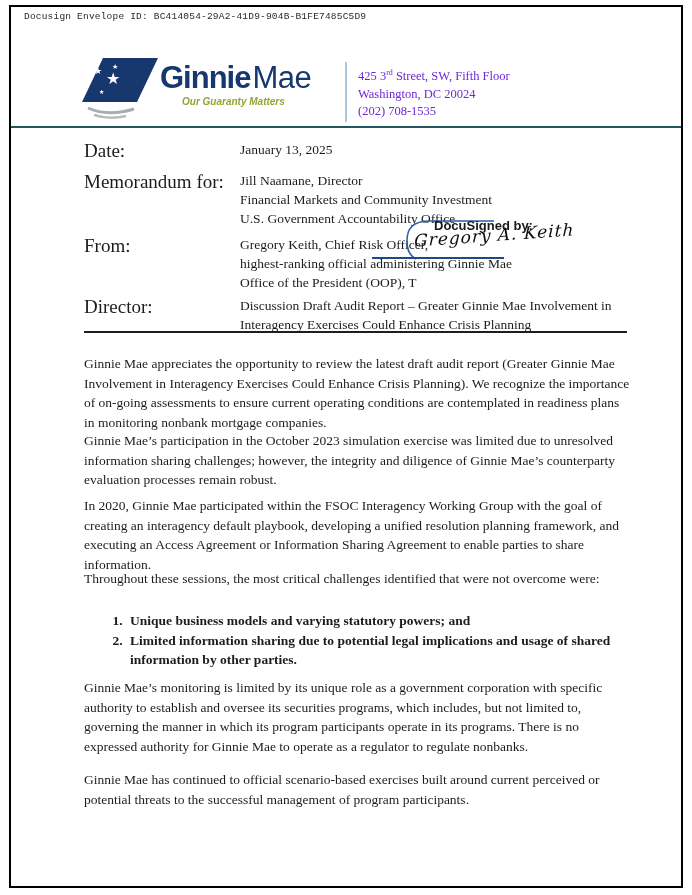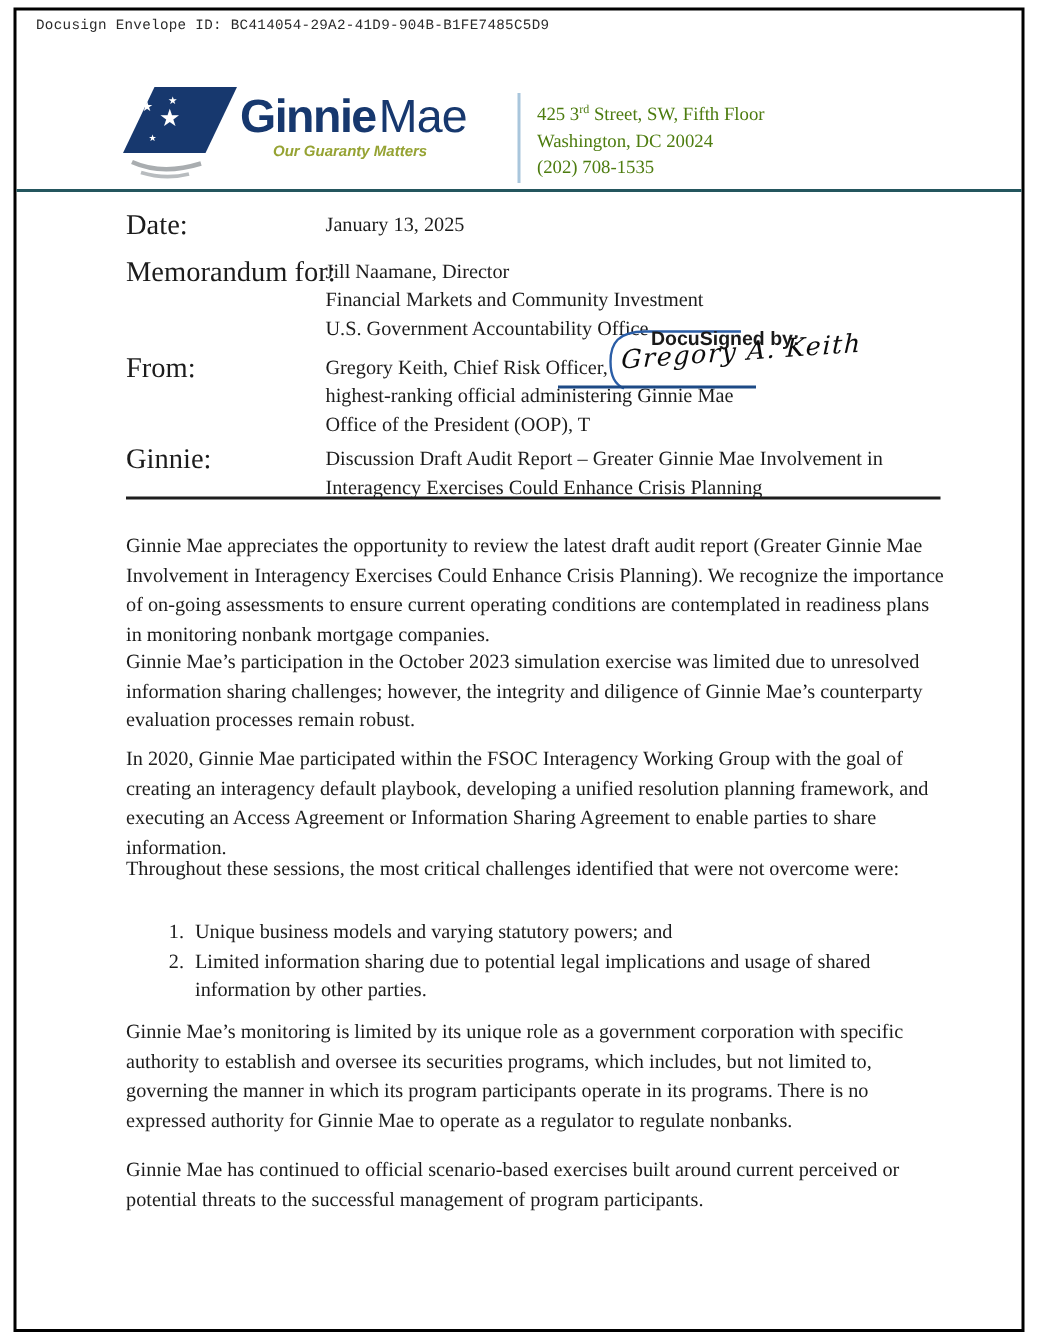--- a/index.html
+++ b/index.html
@@ -22,43 +22,43 @@
   .logo{position:absolute;left:82px;top:56px;width:230px;height:64px;}
   .logo-flag{position:absolute;left:0;top:2px;}
   .brand{position:absolute;left:78px;top:6px;white-space:nowrap;
     font-family:"Liberation Sans", sans-serif;color:#17386e;font-size:31px;line-height:31px;}
   .brand .bold{font-weight:bold;letter-spacing:-1px;}
   .brand .light{font-weight:normal;letter-spacing:-.5px;margin-left:2px;}
   .tagline{position:absolute;left:100px;top:40px;white-space:nowrap;
     font-family:"Liberation Sans", sans-serif;font-style:italic;font-weight:bold;
     font-size:10px;color:#96a333;}
   .addr-divider{position:absolute;left:345px;top:62px;width:2px;height:60px;background:#a9c6dc;}
-  .address{position:absolute;left:358px;top:64px;font-size:12.5px;line-height:17.5px;color:#4d7c0f;}
+  .address{position:absolute;left:358px;top:64px;font-size:12.5px;line-height:17.5px;color:#6d28d9;}
   .address sup{font-size:8px;}
   .header-rule{position:absolute;left:11px;top:126px;width:670px;height:2px;background:#24565e;}
 
   
   .flabel{position:absolute;left:84px;font-size:19px;}
-  .fvalue{position:absolute;left:217px;font-size:13.5px;line-height:19px;}
+  .fvalue{position:absolute;left:240px;font-size:13.5px;line-height:19px;}
   .subject-rule{position:absolute;left:84px;top:331px;width:543px;height:1.5px;background:#1e1e1e;}
 
   
   .stamp{position:absolute;left:396px;top:217px;width:160px;height:50px;}
   .stamp-bracket{position:absolute;left:0;top:0;}
   .stamp-label{position:absolute;left:38px;top:1px;
     font-family:"Liberation Sans", sans-serif;font-size:13px;font-weight:bold;color:#1a1a1a;
     white-space:nowrap;}
   .sig-script{position:absolute;left:18px;top:8px;white-space:nowrap;
     font-family:"DejaVu Serif", serif;font-style:italic;font-size:17px;color:#0d0d0d;
     transform:rotate(-4deg) skewX(-6deg);letter-spacing:1px;}
   .sig-underline{position:absolute;left:372px;top:257px;width:132px;height:1.5px;background:#1d4a86;}
 
   
   .para{position:absolute;left:84px;width:546px;font-size:13.5px;line-height:19.5px;text-align:left;}
-  ol.challenges{margin:0;padding-left:42px;}
+  ol.challenges{margin:0;padding-left:42px;font-weight:bold;}
   ol.challenges li{line-height:19.5px;padding-left:4px;}
 </style>
 </head>
 <body>
 
 <div class="frame"></div>
 
 <div class="envelope-id">Docusign Envelope ID: BC414054-29A2-41D9-904B-B1FE7485C5D9</div>
 
 <div class="logo">
@@ -103,21 +103,21 @@
 
 <div class="stamp">
   <svg class="stamp-bracket" width="120" height="48" viewBox="0 0 120 48">
     <path d="M98,4 L34,4 C16,4 11,12 11,24 C11,34 14,39 20,42" stroke="#2b5ea7" stroke-width="1.6" fill="none"></path>
   </svg>
   <div class="stamp-label">DocuSigned by:</div>
   <div class="sig-script">Gregory A. Keith</div>
 </div>
 <div class="sig-underline"></div>
 
-<div class="flabel" style="top:296px">Ginnie:</div>
+<div class="flabel" style="top:296px">Director:</div>
 <div class="fvalue" style="top:296px">
   <div>Discussion Draft Audit Report – Greater Ginnie Mae Involvement in</div>
   <div>Interagency Exercises Could Enhance Crisis Planning</div>
 </div>
 <div class="subject-rule"></div>
 
 <div class="para" style="top:354px">Ginnie Mae appreciates the opportunity to review the latest draft audit report (Greater Ginnie Mae Involvement in Interagency Exercises Could Enhance Crisis Planning). We recognize the importance of on-going assessments to ensure current operating conditions are contemplated in readiness plans in monitoring nonbank mortgage companies.</div>
 <div class="para" style="top:431px">Ginnie Mae’s participation in the October 2023 simulation exercise was limited due to unresolved information sharing challenges; however, the integrity and diligence of Ginnie Mae’s counterparty evaluation processes remain robust.</div>
 <div class="para" style="top:496px">In 2020, Ginnie Mae participated within the FSOC Interagency Working Group with the goal of creating an interagency default playbook, developing a unified resolution planning framework, and executing an Access Agreement or Information Sharing Agreement to enable parties to share information.</div>
 <div class="para" style="top:569px">Throughout these sessions, the most critical challenges identified that were not overcome were:</div>

